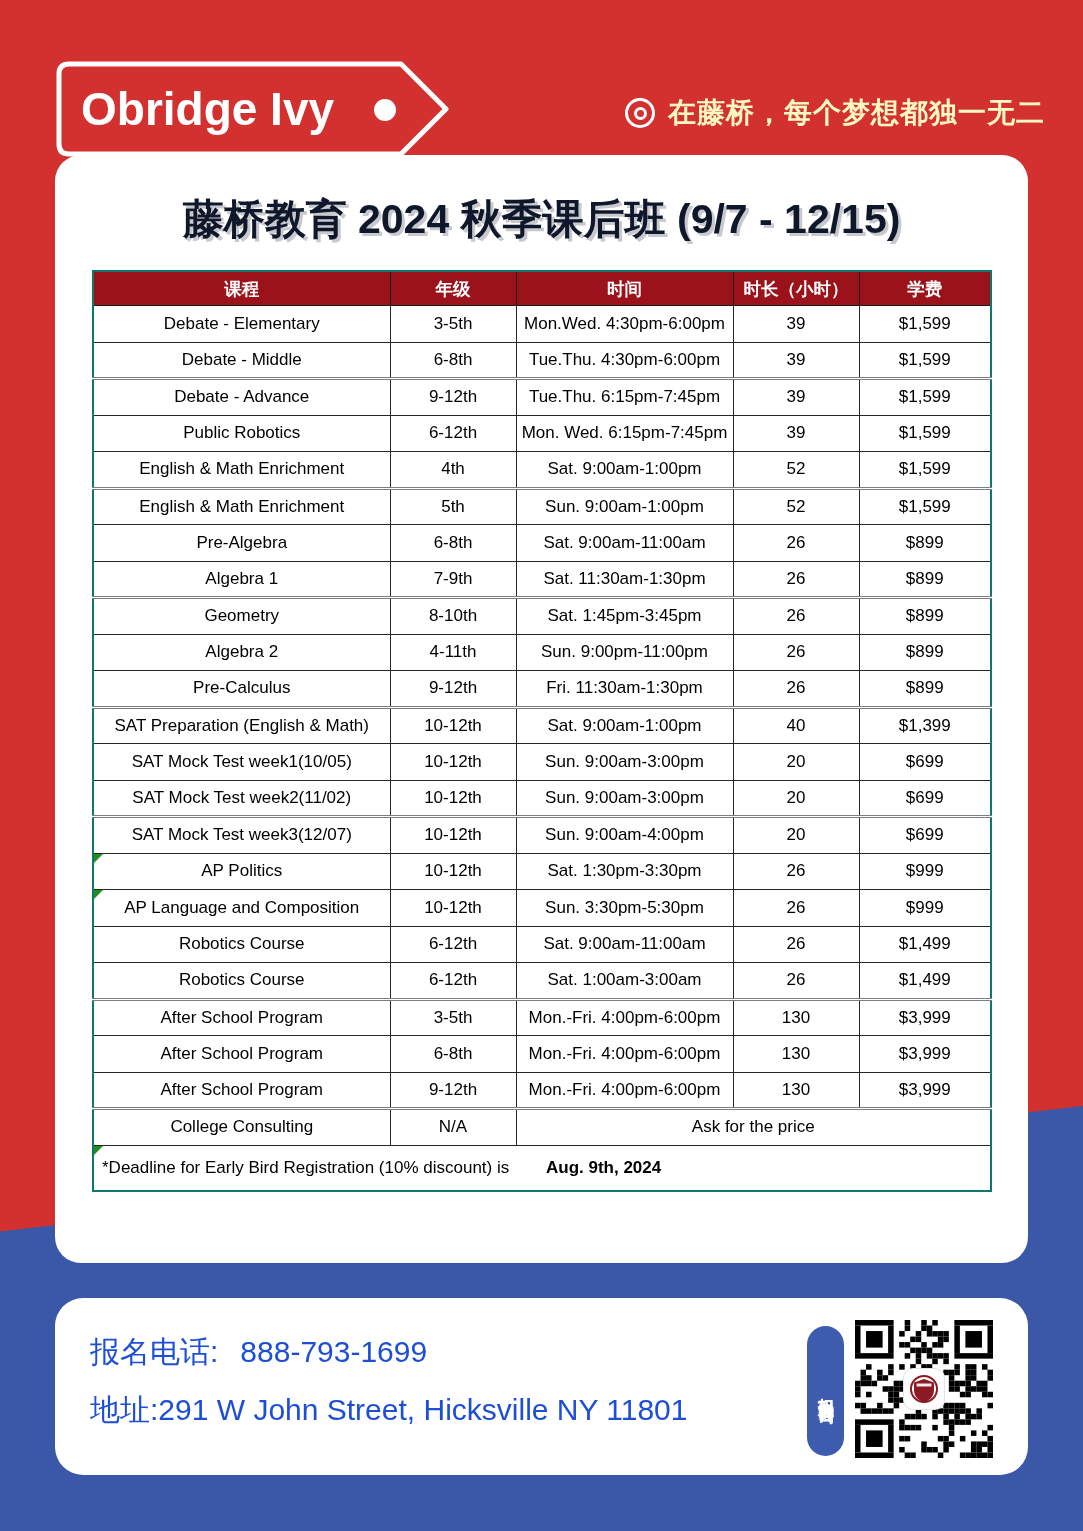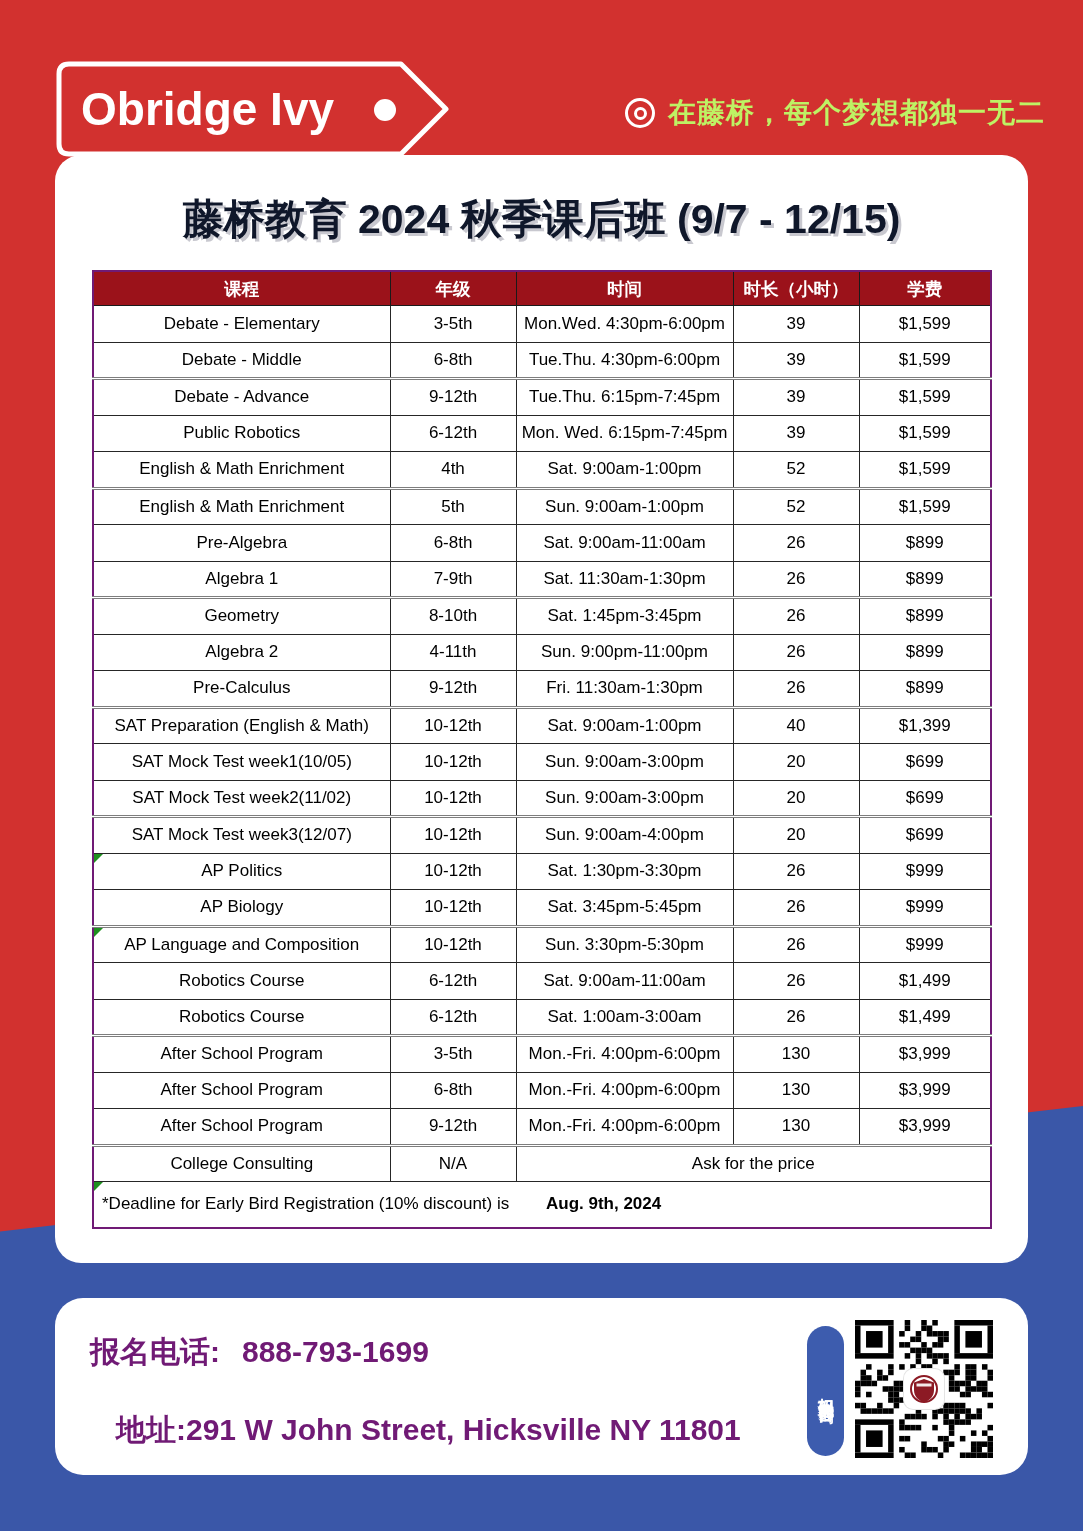--- a/index.html
+++ b/index.html
@@ -16,21 +16,21 @@
     background:#3A57A8; border-radius:80px;
     transform:rotate(-6.6deg);
   }
   
   .logo { position:absolute; left:55px; top:60px; }
   .logo text { font-family:"Liberation Sans", sans-serif; font-weight:bold; }
   
   .tagline {
     position:absolute; top:94px; right:38px;
     display:flex; align-items:center; gap:13px;
-    color:#bef264; font-size:28px; font-weight:bold;
+    color:#fef9c3; font-size:28px; font-weight:bold;
     letter-spacing:1px;
   }
   .ring-outer {
     width:30px; height:30px; border:3.5px solid #fff; border-radius:50%;
     box-sizing:border-box; display:flex; align-items:center; justify-content:center;
   }
   .ring-inner {
     width:13px; height:13px; border:3.5px solid #fff; border-radius:50%;
     box-sizing:border-box;
   }
@@ -44,21 +44,21 @@
     position:absolute; top:37px; left:0; width:100%; margin:0;
     text-align:center;
     font-size:41px; font-weight:bold; color:#0f172a;
     text-shadow:3px 3px 0 rgba(110,110,128,0.38);
     white-space:nowrap;
   }
   
   table.schedule {
     position:absolute; left:37px; top:115px;
     width:898px; border-collapse:collapse; table-layout:fixed;
-    border:2px solid #701a75;
+    border:2px solid #0f766e;
     padding-left:40px;
   }
   .schedule th {
     background:#9B121A; color:#fff;
     font-size:17.5px; font-weight:bold;
     height:33px; border:1px solid #1a1a1a; padding:0;
   }
   .schedule td {
     border:1px solid #262626; height:36.5px;
     text-align:center; font-size:17px; color:#000;
@@ -76,24 +76,24 @@
   }
   .note-bold { font-weight:bold;margin-left:32px; }
   
   .footer-card {
     position:absolute; left:55px; top:1298px;
     width:973px; height:177px;
     background:#fff; border-radius:28px;
   }
   .contact-line {
     position:absolute; left:35px;
-    color:#701a75; font-weight:bold; font-size:30px; white-space:nowrap;
+    color:#1d4ed8; font-weight:normal; font-size:30px; white-space:nowrap;
   }
   .contact-phone { top:34px; }
-  .contact-address { top:112px;margin-left:26px; }
+  .contact-address { top:92px; }
   .phone-label { margin-right:22px; }
   .pill {
     position:absolute; left:752px; top:28px;
     width:37px; height:130px;
     background:#3D5CAE; border-radius:19px;
     color:#fff; font-size:16px; font-weight:bold;
     writing-mode:vertical-rl; text-orientation:upright;
     letter-spacing:2px;
     display:flex; align-items:center; justify-content:center;
   }
@@ -245,27 +245,20 @@
           <td>SAT Mock Test week3(12/07)</td>
           <td>10-12th</td>
           <td>Sun. 9:00am-4:00pm</td>
           <td>20</td>
           <td>$699</td>
         </tr>
         <tr>
           <td>AP Politics<span class="corner-mark"></span></td>
           <td>10-12th</td>
           <td>Sat. 1:30pm-3:30pm</td>
-          <td>26</td>
-          <td>$999</td>
-        </tr>
-        <tr class="sep">
-          <td>AP Biology</td>
-          <td>10-12th</td>
-          <td>Sat. 3:45pm-5:45pm</td>
           <td>26</td>
           <td>$999</td>
         </tr>
         <tr>
           <td>AP Language and Composition<span class="corner-mark"></span></td>
           <td>10-12th</td>
           <td>Sun. 3:30pm-5:30pm</td>
           <td>26</td>
           <td>$999</td>
         </tr>

